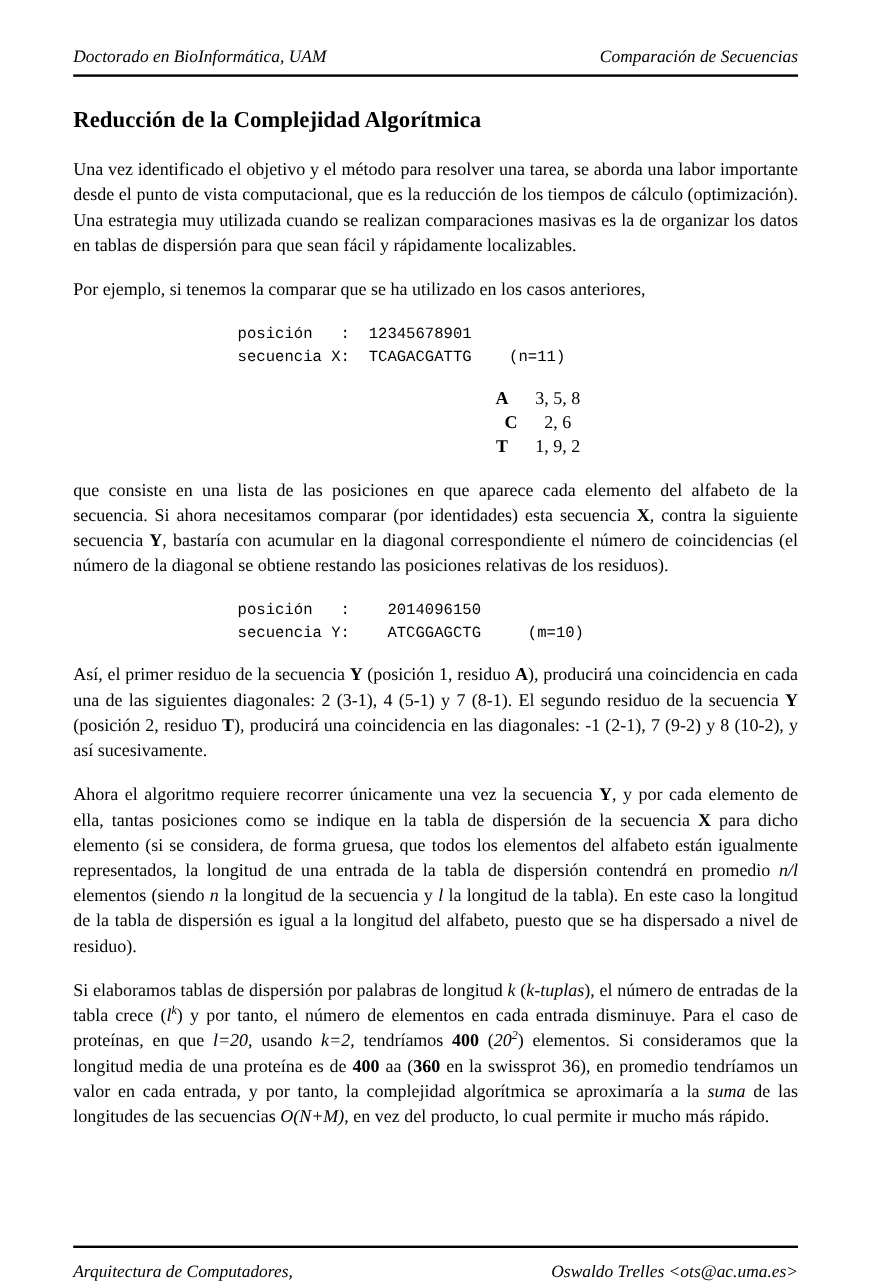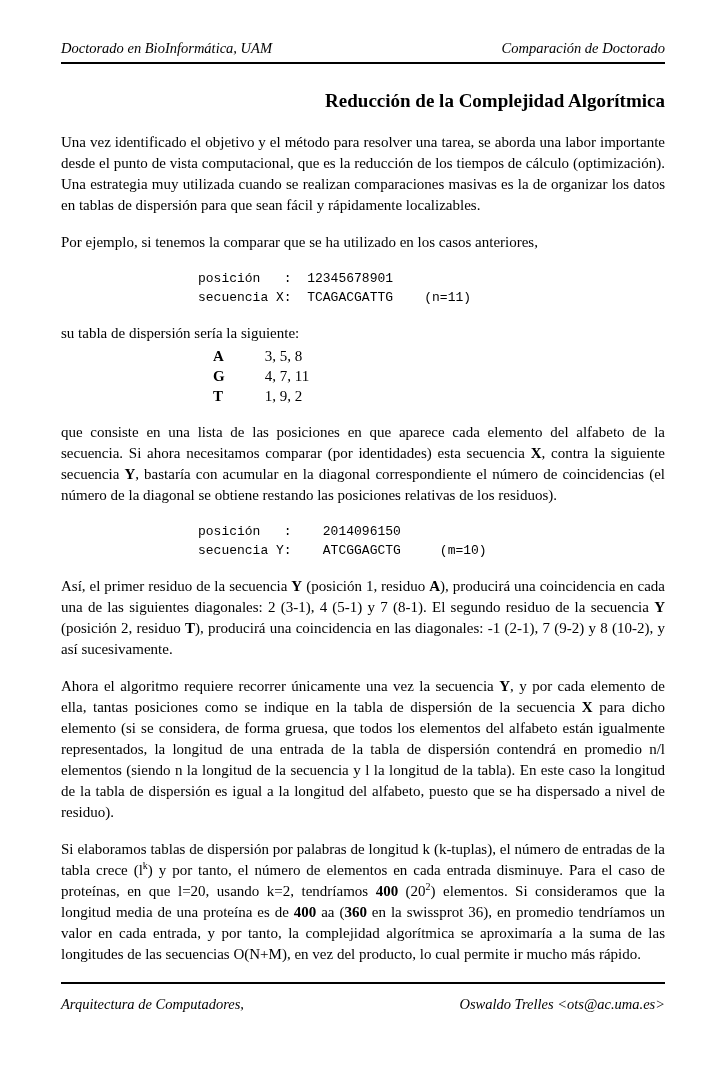--- a/index.html
+++ b/index.html
@@ -21,96 +21,96 @@
     font-size:14.5px;
   }
   .rule {
     border:none;
     border-top:2px solid #000;
     margin:5px 0 0 0;
   }
   .title {
     font-size:19px;
     font-weight:bold;
-    text-align:right;
+    text-align:left;
     margin:26px 0 20px 0;
   }
   .para {
     font-size:15px;
     line-height:21px;
     text-align:justify;
     margin:0 0 16px 0;
   }
   .para .b, .b { font-weight:bold; }
-  .para .i, .i { }
+  .para .i, .i { font-style:italic; }
   sup { font-size:10px; line-height:0; }
   .code {
     font-family:"Liberation Mono", monospace;
     font-size:13px;
     line-height:19px;
     margin:0 0 16px 137px;
     white-space:pre;
   }
   .hash-intro { margin-bottom:2px; }
   .hash-table {
     margin:0 0 16px 152px;
     font-size:15px;
     line-height:20px;
+    text-align:center;
   }
   .hash-row .letter {
     display:inline-block;
     width:48px;
     font-weight:bold;
   }
   .footer-wrap {
     position:absolute;
-    left:48px; right:48px; top:982px;
+    left:48px; right:48px; top:1038px;
   }
   .footer-rule {
     border:none;
     border-top:2px solid #000;
     margin:0 0 12px 0;
   }
   .footer {
     display:flex;
     justify-content:space-between;
     font-style:italic;
     font-size:14.5px;
   }
 </style>
 </head>
 <body>
 
 <div class="page">
 
   <div class="header">
     <span>Doctorado en BioInformática, UAM</span>
-    <span>Comparación de Doctorado</span>
+    <span>Comparación de Secuencias</span>
   </div>
   <hr class="rule">
 
   <h1 class="title">Reducción de la Complejidad Algorítmica</h1>
 
   <p class="para"><span>Una vez identificado el objetivo y el método para resolver una tarea, se aborda una labor importante desde el punto de vista computacional, que es la reducción de los tiempos de cálculo (optimización). Una estrategia muy utilizada cuando se realizan comparaciones masivas es la de organizar los datos en tablas de dispersión para que sean fácil y rápidamente localizables.</span></p>
 
   <p class="para"><span>Por ejemplo, si tenemos la comparar que se ha utilizado en los casos anteriores,</span></p>
 
   <pre class="code">posición   :  12345678901
 secuencia X:  TCAGACGATTG    (n=11)</pre>
 
-  <p class="para hash-intro">su tabla de dispersión sería la siguiente:</p>
 
   <div class="hash-table">
     <div class="hash-row">
       <span class="letter">A</span>
       <span class="positions">3, 5, 8</span>
     </div>
     <div class="hash-row">
-      <span class="letter">G</span>
-      <span class="positions">4, 7, 11</span>
+      <span class="letter">C</span>
+      <span class="positions">2, 6</span>
     </div>
     <div class="hash-row">
       <span class="letter">T</span>
       <span class="positions">1, 9, 2</span>
     </div>
   </div>
 
   <p class="para"><span>que consiste en una lista de las posiciones en que aparece cada elemento del alfabeto de la secuencia. Si ahora necesitamos comparar (por identidades) esta secuencia </span><span class="b">X</span><span>, contra la siguiente secuencia </span><span class="b">Y</span><span>, bastaría con acumular en la diagonal correspondiente el número de coincidencias (el número de la diagonal se obtiene restando las posiciones relativas de los residuos).</span></p>
 
   <pre class="code">posición   :    2014096150

